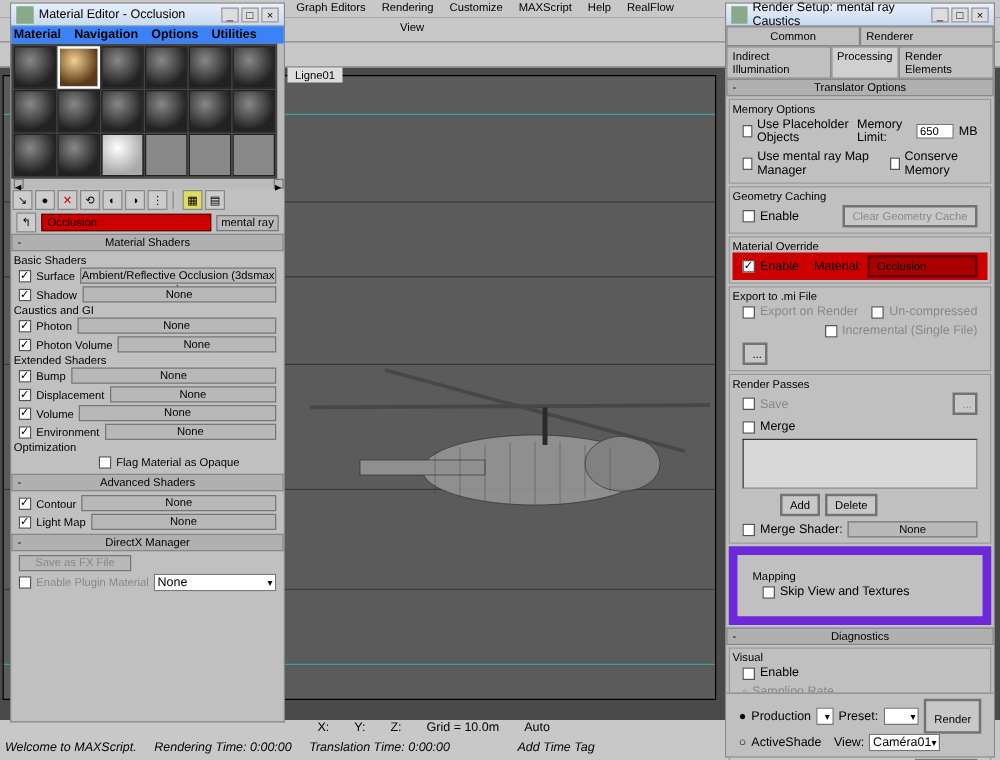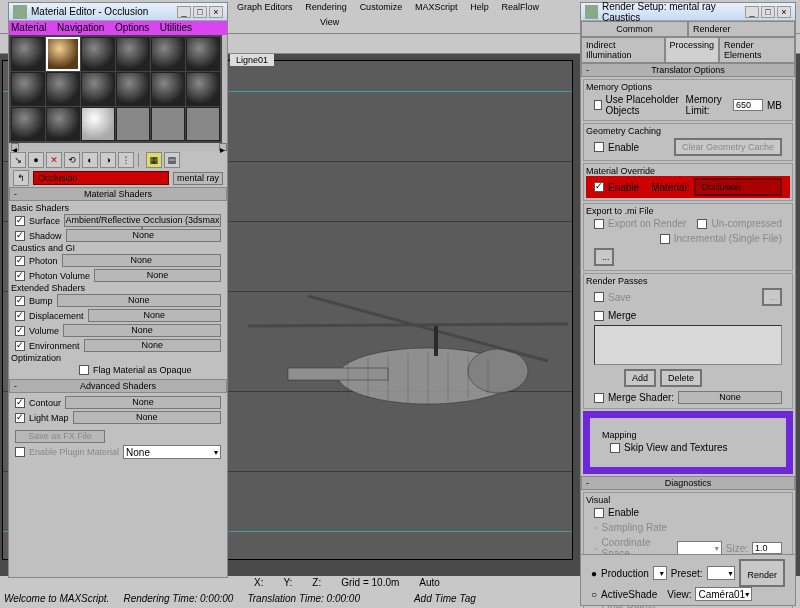--- a/index.html
+++ b/index.html
@@ -14,21 +14,21 @@
 .grid-line-h { position:absolute; left:0; width:100%; height:1px; background:#3a3a3a; }
 .cyan-line { position:absolute; left:0; width:100%; height:1px; background:#3aa0a0; }
 .helicopter { position:absolute; top:215px; left:245px; width:320px; height:180px; opacity:.85; }
 .bottom-status { position:absolute; bottom:16px; left:0; right:0; height:16px; background:#c8c8c8; font-size:9px; padding:1px 4px; display:flex; gap:20px; }
 .bottom-status2 { position:absolute; bottom:0; left:0; right:0; height:16px; background:#c8c8c8; font-size:9px; padding:1px 4px; display:flex; gap:14px;font-style:italic; }
 .float-win { position:absolute; background:#c0c0c0; border:1px solid #888; }
 .titlebar { background:linear-gradient(#e8f0fc,#c8daf2); height:18px; display:flex; align-items:center; padding:0 4px; font-size:10px; border-bottom:1px solid #9aa; }
 .titlebar .icon { width:14px; height:14px; background:#8a8; margin-right:4px; }
 .titlebar .ctrls { margin-left:auto; display:flex; gap:2px; }
 .titlebar .ctrls div { width:14px; height:12px; border:1px solid #999; background:#ddd; font-size:9px; text-align:center; line-height:10px; }
-.mat-menu { height:14px; background:#d946ef; padding:1px 2px; font-size:9px; }
+.mat-menu { height:14px; background:#3b82f6; padding:1px 2px; font-size:9px;font-weight:bold; }
 .mat-menu span { margin-right:8px; }
 .swatches { background:#444; padding:2px; display:grid; grid-template-columns:repeat(6,34px); gap:1px; }
 .swatch { width:34px; height:34px; background:radial-gradient(circle at 38% 32%, #888, #222 70%); border:1px solid #222; }
 .swatch.sel { border:2px solid #fff; }
 .swatch.gold { background:radial-gradient(circle at 38% 32%, #f5d090, #5a3a18 70%); }
 .swatch.white { background:radial-gradient(circle at 38% 32%, #fff, #aaa 70%); }
 .swatch.empty { background:#888; }
 .mat-tools { background:#c0c0c0; height:18px; padding:1px; display:flex; gap:2px; align-items:center; }
 .tbtn { width:16px; height:16px; border:1px solid #888; background:#ccc; font-size:9px; text-align:center; line-height:14px; }
 .row { display:flex; align-items:center; gap:4px; padding:1px 4px; min-height:14px; }
@@ -231,20 +231,21 @@
         <span class="chk on"></span>
         <span class="lbl">Contour</span>
         <div class="nonebtn">None</div>
       </div>
     <div class="row">
         <span class="chk on"></span>
         <span class="lbl">Light Map</span>
         <div class="nonebtn">None</div>
       </div>
   </div>
+  <div class="section-hdr">DirectX Manager</div>
   <div style="padding:2px">
     <div class="row">
         <div class="nonebtn disabled" style="flex:0 0 90px">Save as FX File</div>
       </div>
     <div class="row">
         <span class="chk"></span>
         <span class="lbl disabled">Enable Plugin Material</span>
         <div class="sel-drop" style="flex:1">
           <span>None</span>
         </div>
@@ -273,20 +274,26 @@
   </div>
   <div class="section-hdr">Translator Options</div>
   <div style="padding:2px;border:1px solid #999;margin:2px">
     <div class="lbl">Memory Options</div>
     <div class="rp-check-row">
         <span class="chk"></span>
         <span>Use Placeholder Objects</span>
         <span style="margin-left:auto">Memory Limit:</span>
         <input class="input-sm" value="650" style="">
         <span>MB</span>
+      </div>
+    <div class="rp-check-row">
+        <span class="chk"></span>
+        <span>Use mental ray Map Manager</span>
+        <span class="chk" style="margin-left:8px"></span>
+        <span>Conserve Memory</span>
       </div>
   </div>
   <div style="padding:2px;border:1px solid #999;margin:2px">
     <div class="lbl">Geometry Caching</div>
     <div class="rp-check-row">
         <span class="chk"></span>
         <span>Enable</span>
         <div class="btn disabled" style="margin-left:auto">Clear Geometry Cache</div>
       </div>
   </div>

